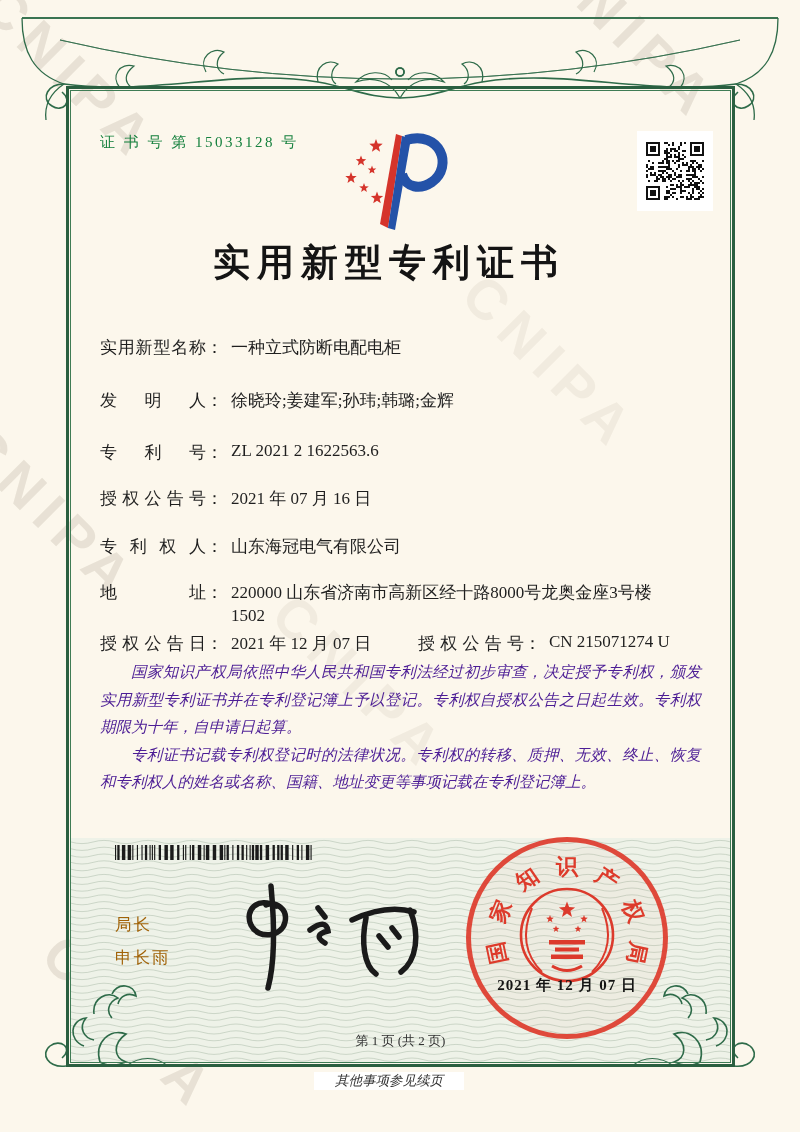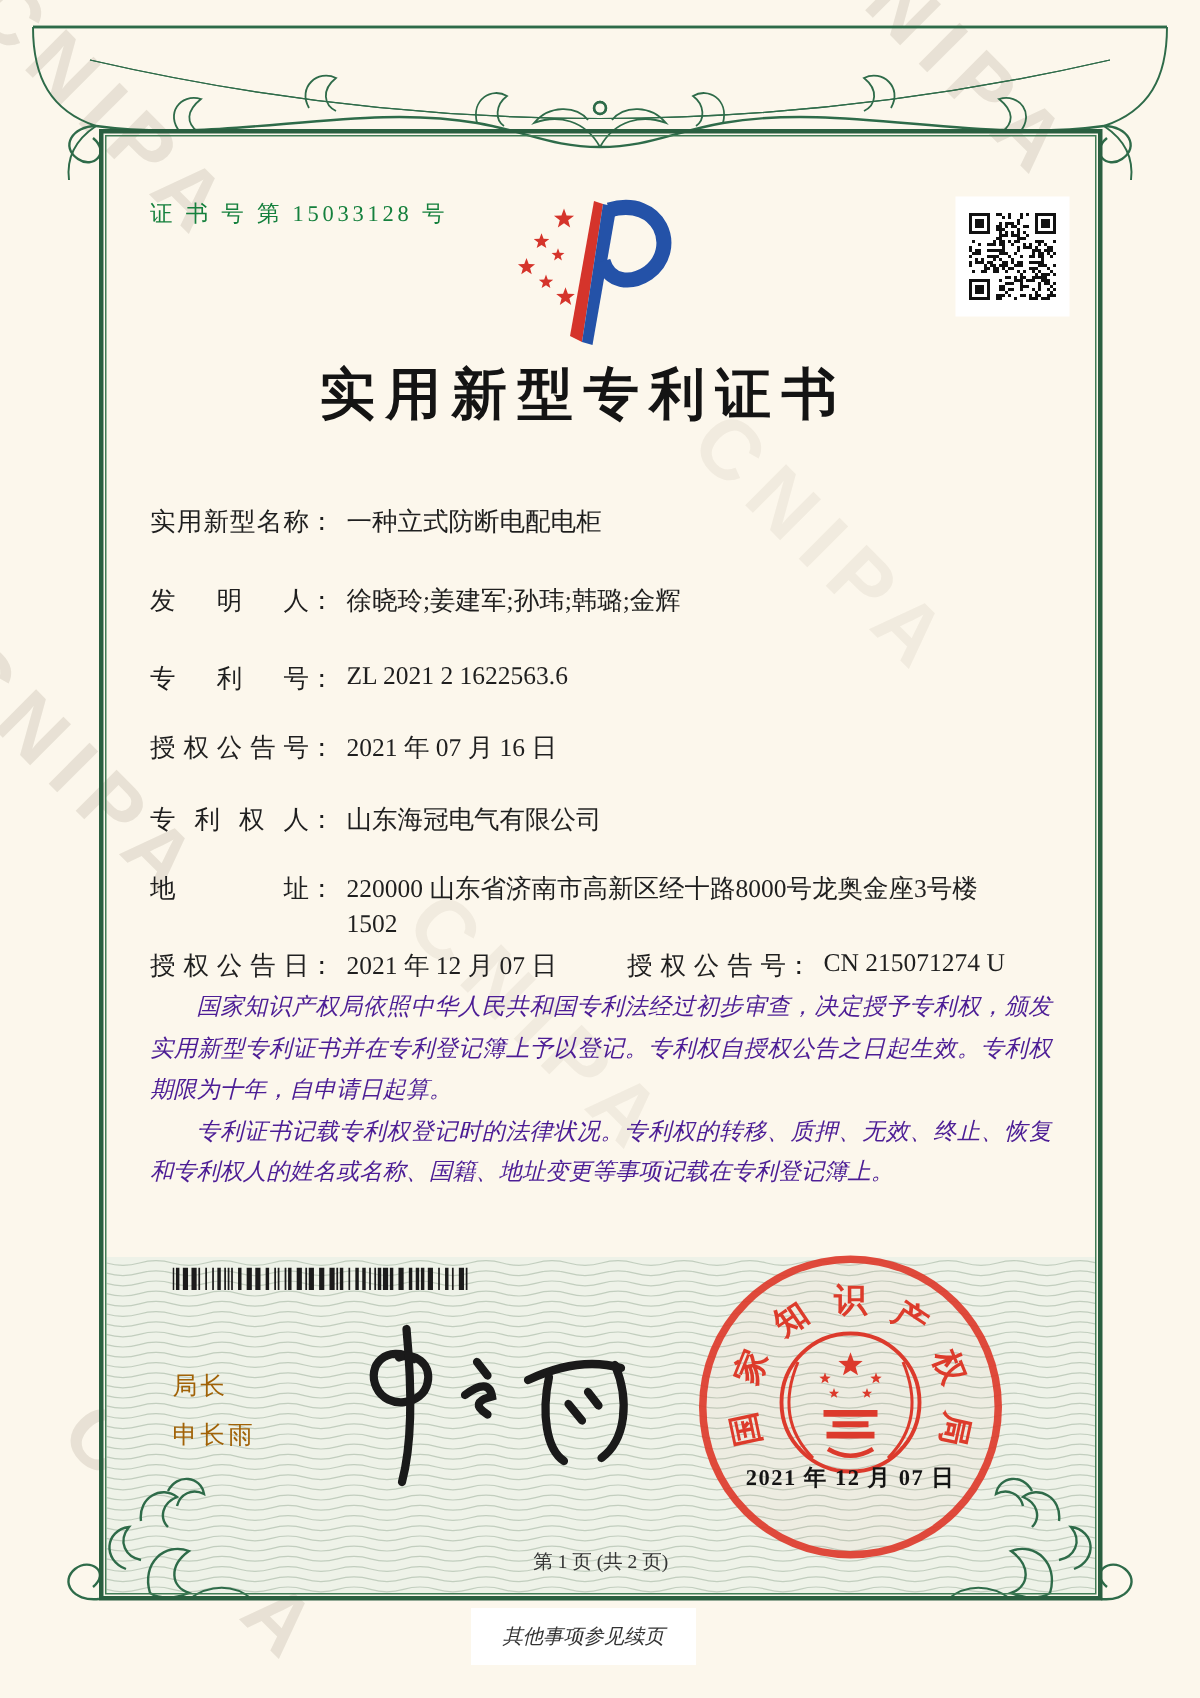--- a/index.html
+++ b/index.html
@@ -60,21 +60,21 @@
   #seal{left:466px;top:837px;width:202px;height:202px;border:5px solid rgba(221,59,43,.92);
         border-radius:50%;box-sizing:border-box;background:rgba(230,60,45,0.03);z-index:6;}
   .seal-ch{position:absolute;left:50%;top:50%;font-size:22px;font-weight:700;
            color:var(--seal-red);font-family:"Liberation Serif","DejaVu Serif",serif;}
   #emblem{position:absolute;left:41px;top:38px;}
   #seal-date{left:466px;top:976px;width:202px;text-align:center;font-size:15px;
              font-weight:700;color:#141414;letter-spacing:1px;z-index:7;}
 
   #page-info{left:66px;top:1032px;width:669px;text-align:center;font-size:13px;color:#333;z-index:6;}
 
-  #note-box{left:314px;top:1072px;width:150px;height:38px;background:#ffffff;
+  #note-box{left:314px;top:1072px;width:150px;height:18px;background:#ffffff;
             display:flex;align-items:center;justify-content:center;z-index:8;}
   #note-box span{font-size:13.5px;font-style:italic;color:#333;}
 
   #barcode{left:115px;top:845px;z-index:6;}
 </style>
 </head>
 <body>
 
 <div id="page">
 

